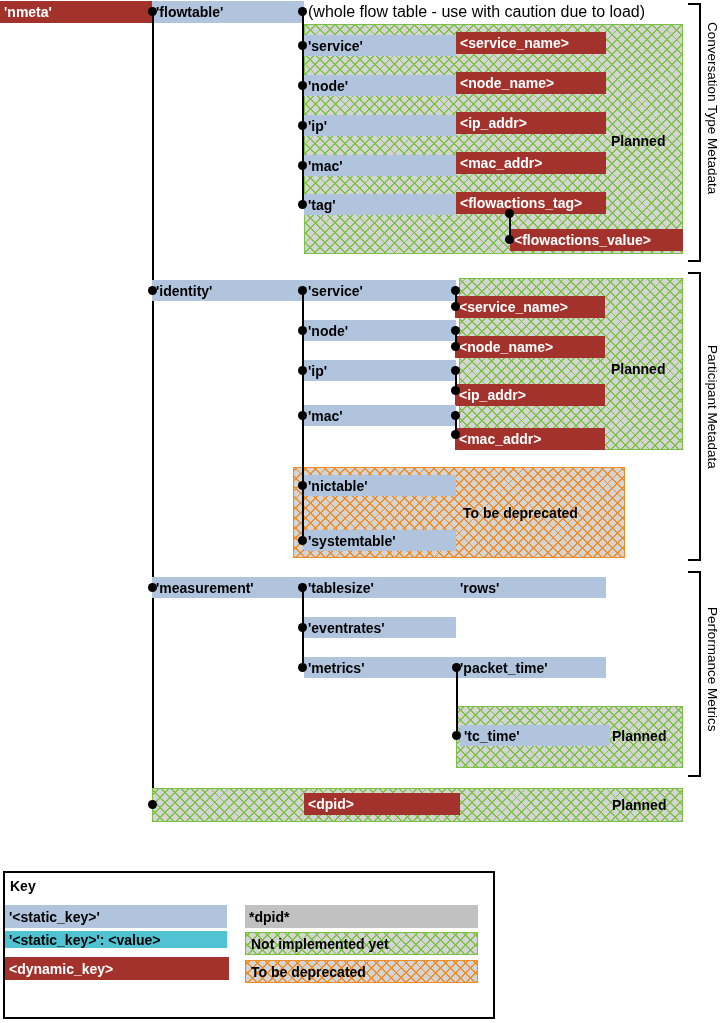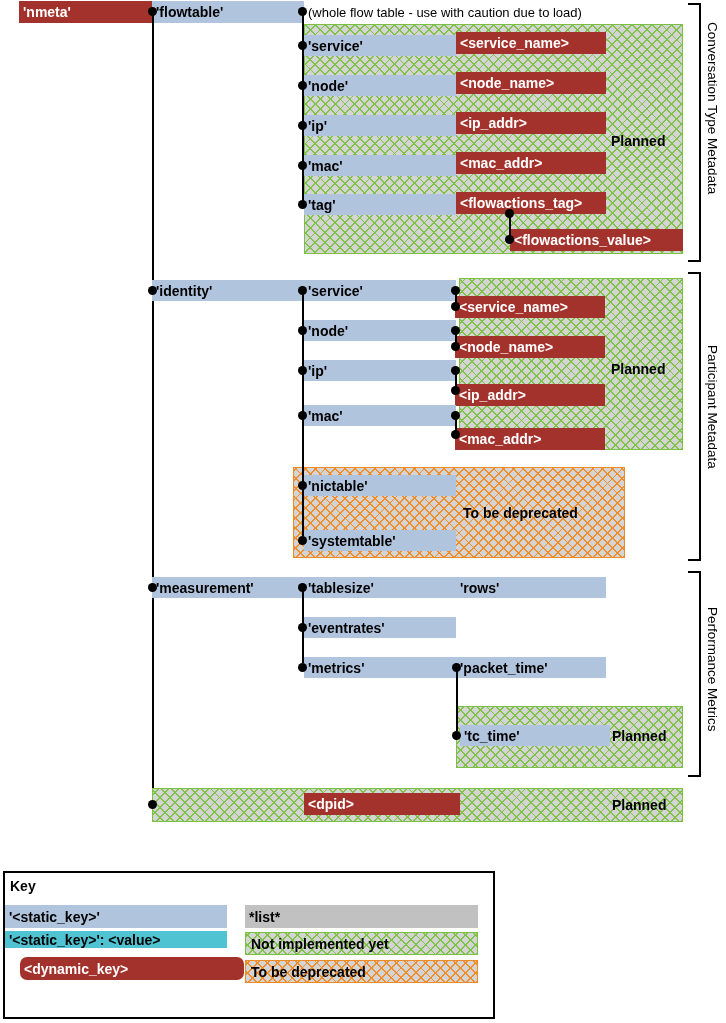--- a/index.html
+++ b/index.html
@@ -17,21 +17,21 @@
     font-size:14px;font-weight:bold;line-height:1;
     padding-left:4px;white-space:nowrap;
   }
   .bar.static{background:#b1c4de;color:#000;}
   .bar.dyn{background:#a4322c;color:#ffffff;}
   .bar.cyan{background:#4fc3d2;color:#000;}
   .bar.purple{background:#7b5ba3;color:#ffffff;}
   .bar.list{background:#c1c1c1;color:#000;}
 
   .note{
-    position:absolute;font-size:13px;color:#000;white-space:nowrap;
+    position:absolute;font-size:16px;color:#000;white-space:nowrap;
     line-height:1;display:flex;align-items:center;
   }
 
   
   .region{position:absolute;box-sizing:border-box;}
   .region.green{
     border:1px solid #7ac143;
     background-color:#d4d4d4;
     background-image:
       repeating-linear-gradient(45deg,  rgba(124,193,67,.95) 0 1.3px, rgba(0,0,0,0) 1.3px 7px),
@@ -74,21 +74,21 @@
   }
 </style>
 </head>
 <body>
 
 <div class="canvas">
 
   <div class="region green" style="left:304px;top:24px;width:379px;height:230px;"></div>
   <div class="region-label" style="left:611px;top:134px;">Planned</div>
 
-  <div class="bar dyn" style="left:0px;top:1px;width:152px;height:22px;margin-left:19px;">'nmeta'</div>
+  <div class="bar dyn" style="left:0px;top:1px;width:152px;height:22px;">'nmeta'</div>
 
   <div class="bar static" style="left:152px;top:1px;width:152px;height:22px;">'flowtable'</div>
   <div class="note" style="left:308px;top:4px;height:16px;">(whole flow table - use with caution due to load)</div>
 
   <div class="bar static" style="left:304px;top:35px;width:152px;height:21px;">'service'</div>
   <div class="bar dyn" style="left:456px;top:32px;width:150px;height:22px;">&lt;service_name&gt;</div>
 
   <div class="bar static" style="left:304px;top:75px;width:152px;height:21px;">'node'</div>
   <div class="bar dyn" style="left:456px;top:72px;width:150px;height:22px;">&lt;node_name&gt;</div>
 
@@ -201,21 +201,21 @@
   <div class="region green" style="left:152px;top:788px;width:531px;height:34px;"></div>
   <div class="bar dyn" style="left:304px;top:793px;width:156px;height:22px;">&lt;dpid&gt;</div>
   <div class="region-label" style="left:612px;top:798px;">Planned</div>
   <div class="dot" style="left:148px;top:800px;"></div>
 
   <div class="keybox" style="left:3px;top:871px;width:492px;height:148px;"></div>
   <div class="key-title" style="left:10px;top:879px;">Key</div>
 
   <div class="bar static" style="left:5px;top:905px;width:222px;height:23px;">'&lt;static_key&gt;'</div>
   <div class="bar cyan" style="left:5px;top:931px;width:222px;height:17px;">'&lt;static_key&gt;': &lt;value&gt;</div>
-  <div class="bar dyn" style="left:20px;top:957px;width:224px;height:23px;border-radius:7px;">&lt;dynamic_key&gt;</div>
-
-  <div class="bar list" style="left:245px;top:905px;width:233px;height:23px;">*list*</div>
+  <div class="bar dyn" style="left:5px;top:957px;width:224px;height:23px;">&lt;dynamic_key&gt;</div>
+
+  <div class="bar list" style="left:245px;top:905px;width:233px;height:23px;">*dpid*</div>
   <div class="region green" style="left:245px;top:932px;width:233px;height:23px;"></div>
   <div class="bar" style="left:247px;top:932px;width:231px;height:23px;color:#000;background:transparent;border-radius:9px;">Not implemented yet</div>
   <div class="region orange" style="left:245px;top:960px;width:233px;height:23px;"></div>
   <div class="bar" style="left:247px;top:960px;width:231px;height:23px;color:#000;background:transparent;">To be deprecated</div>
 
 </div>
 
 </body></html>

